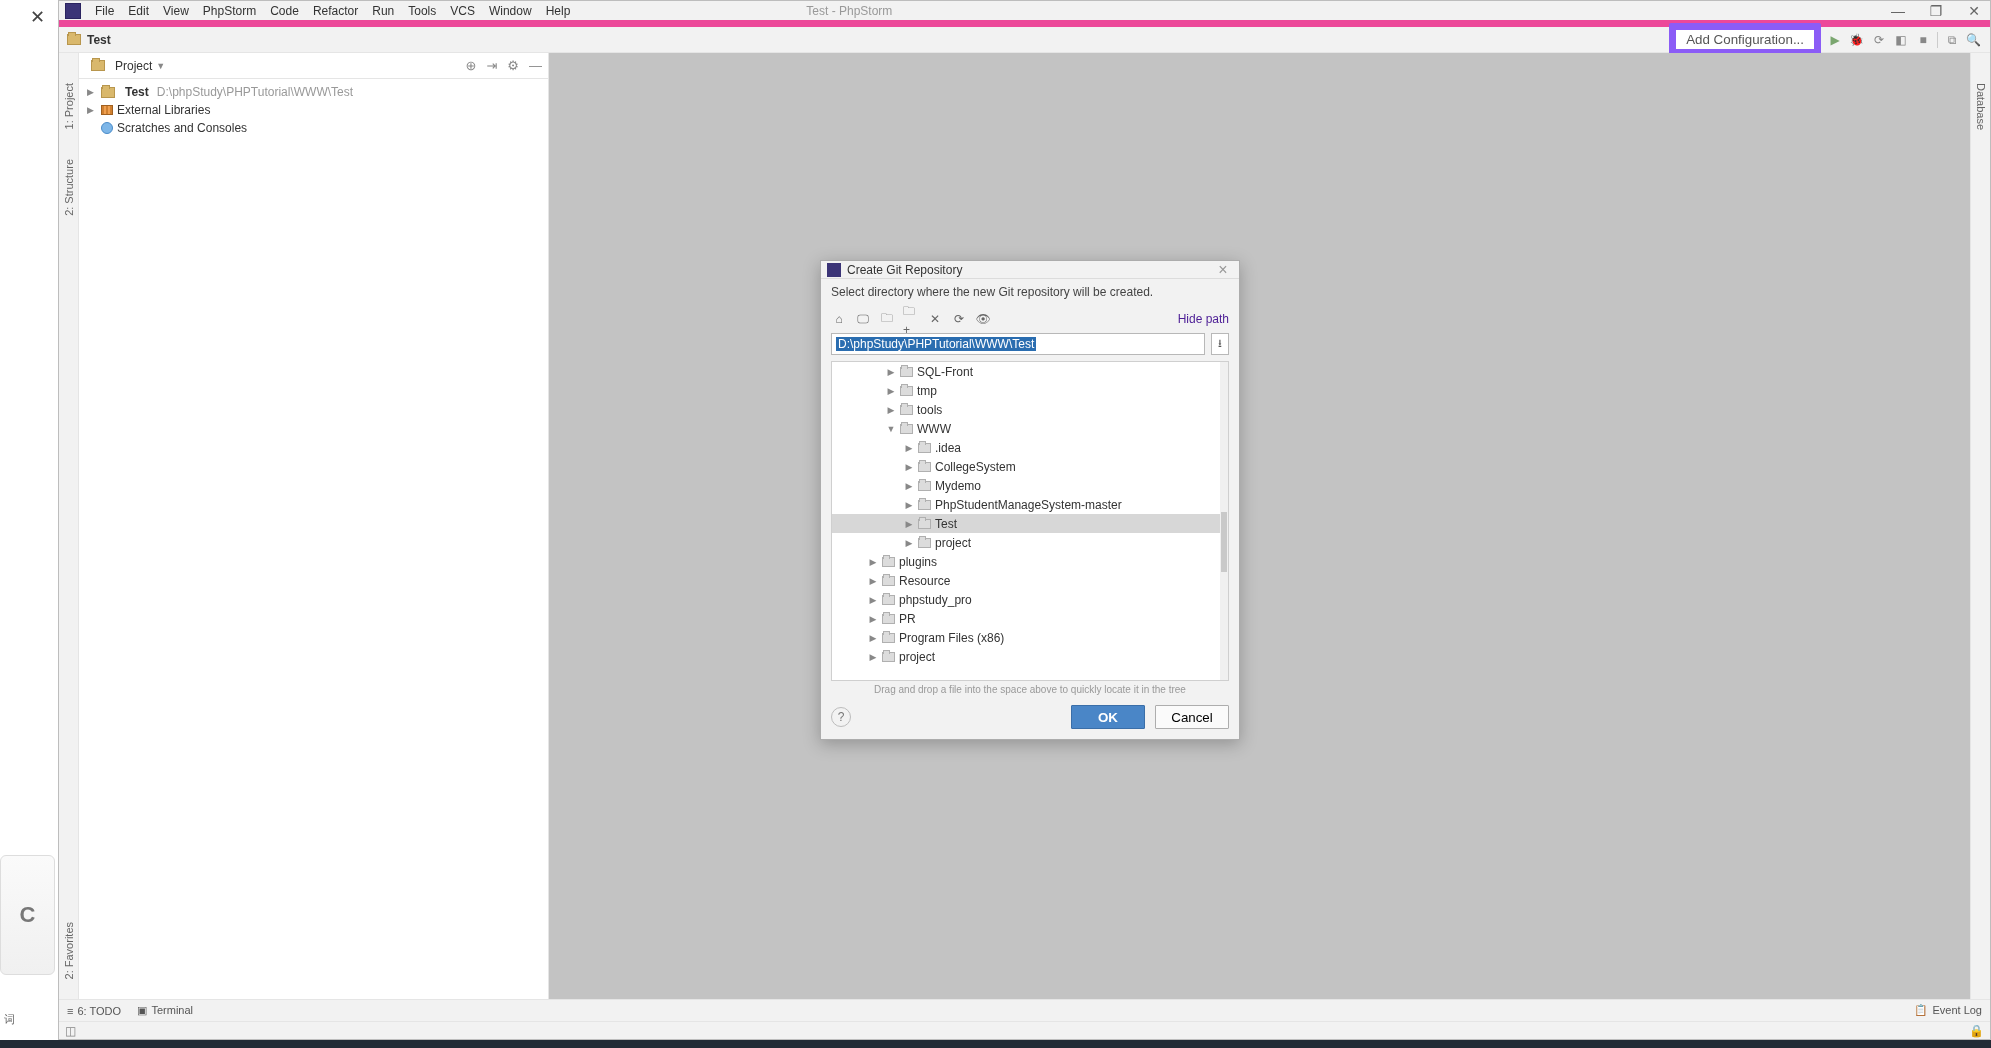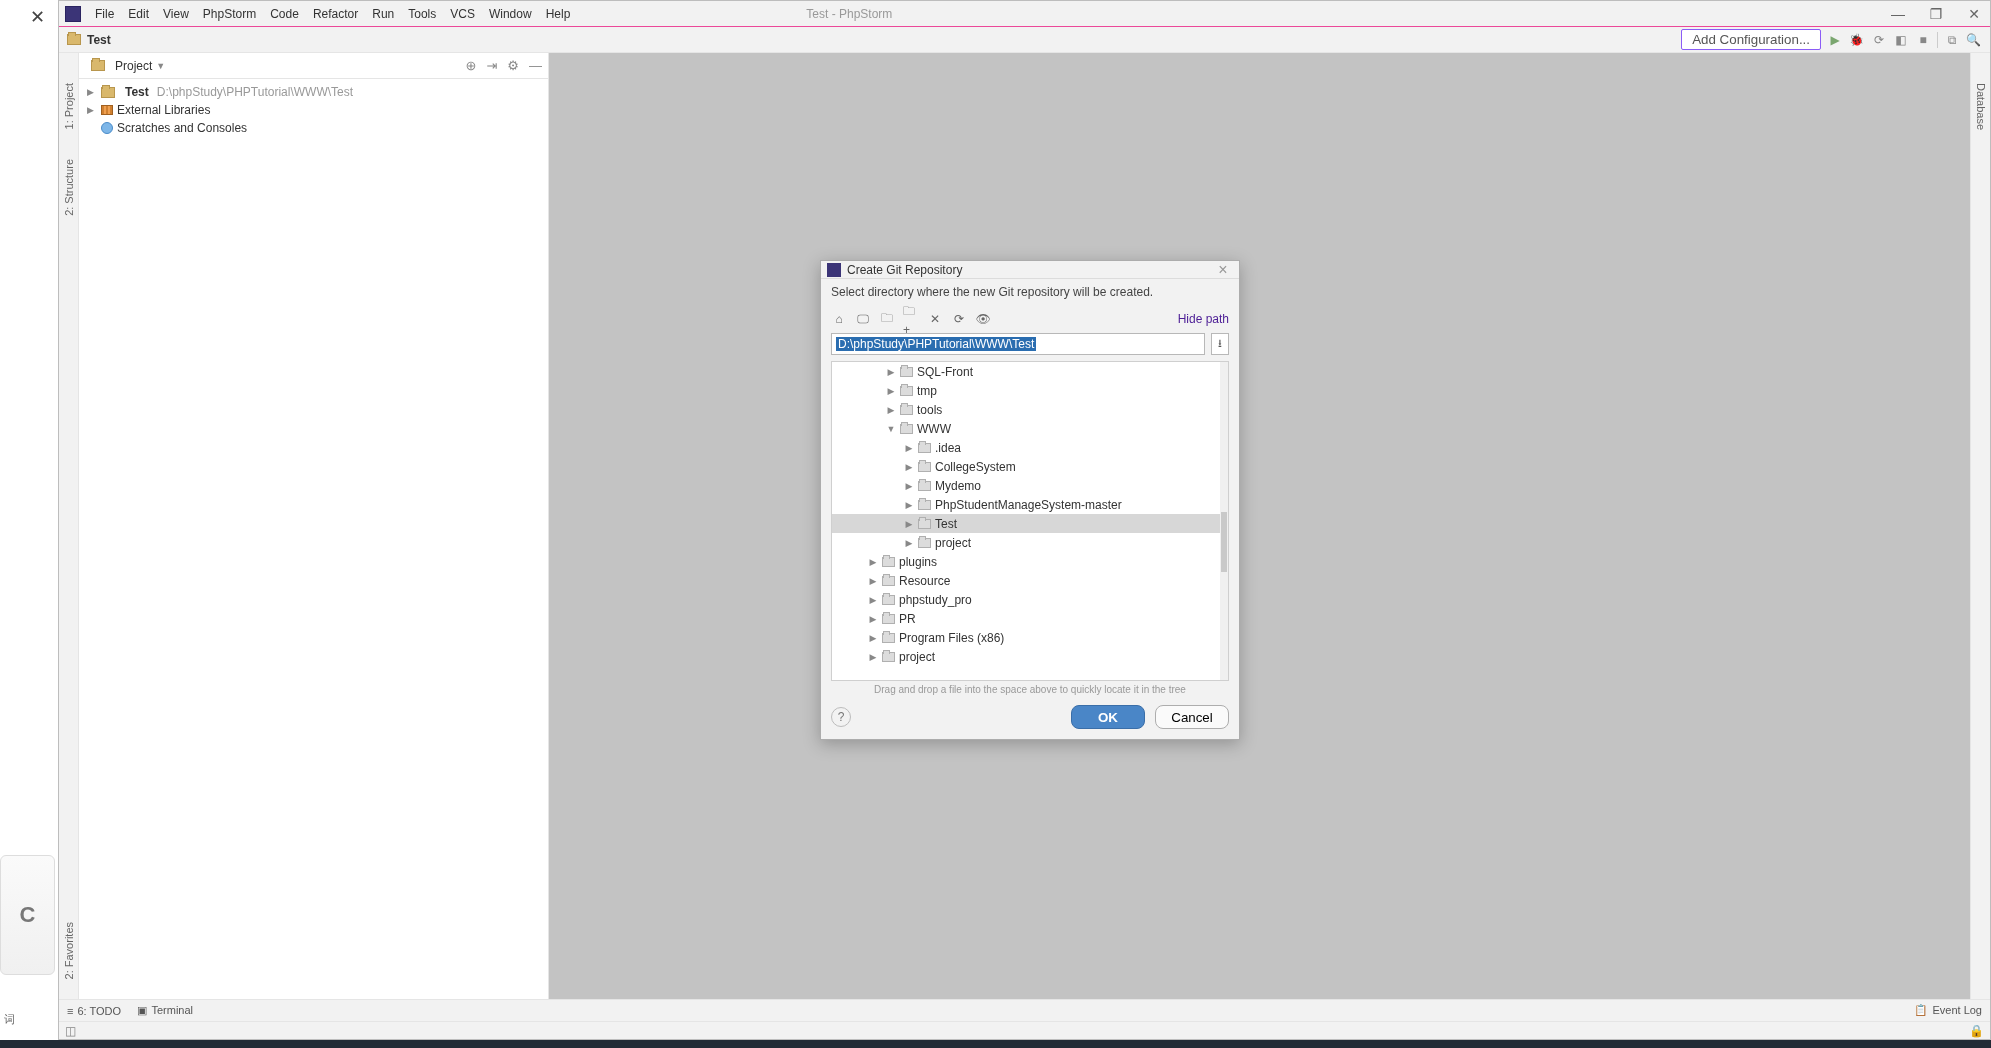--- a/index.html
+++ b/index.html
@@ -59,21 +59,21 @@
   position: absolute;
   left: 4px;
   top: 1012px;
   font-size: 11px;
   color:#666;
 }
 
 .titlebar {
   height: 26px;
   background: #f2f2f2;
-  border-bottom: 1px solid #ec4899;
+  border-bottom: 7px solid #ec4899;
   display: flex;
   align-items: center;
   padding: 0 6px;
 }
 .titlebar .app-icon {
   width: 16px; height: 16px;
   background: #3b3477;
   border: 1px solid #2a2360;
   margin-right: 8px;
 }
@@ -119,21 +119,21 @@
   width:6px; height:3px; background:#d9b86c; border:1px solid #b8964d; border-bottom:none;
 }
 .breadcrumb { font-weight: bold; color:#333; }
 .tool-right {
   margin-left: auto;
   display: flex;
   align-items: center;
   gap: 6px;
 }
 .add-config {
-  border: 1px solid #8b5cf6;
+  border: 7px solid #8b5cf6;
   background: #fff;
   padding: 2px 10px;
   color: #555;
   border-radius: 2px;
 }
 .tool-ic {
   width: 16px; height: 16px;
   color: #888;
   display:inline-flex; align-items:center; justify-content:center;
   font-size: 12px;
@@ -379,21 +379,21 @@
   border-radius: 50%;
   display:flex; align-items:center; justify-content:center;
   color:#777;
   cursor:pointer;
 }
 .dlg-btn {
   min-width: 74px;
   height: 24px;
   border: 1px solid #adadad;
   background: #fafafa;
-  border-radius: 8px;
+  border-radius: 1px;
   cursor:pointer;
 }
 .dlg-btn.primary {
   background: #4a86c7;
   border-color: #3a6ea8;
   color: #fff;
   font-weight: bold;
 }
 .dlg-spacer { flex:1; }
 

